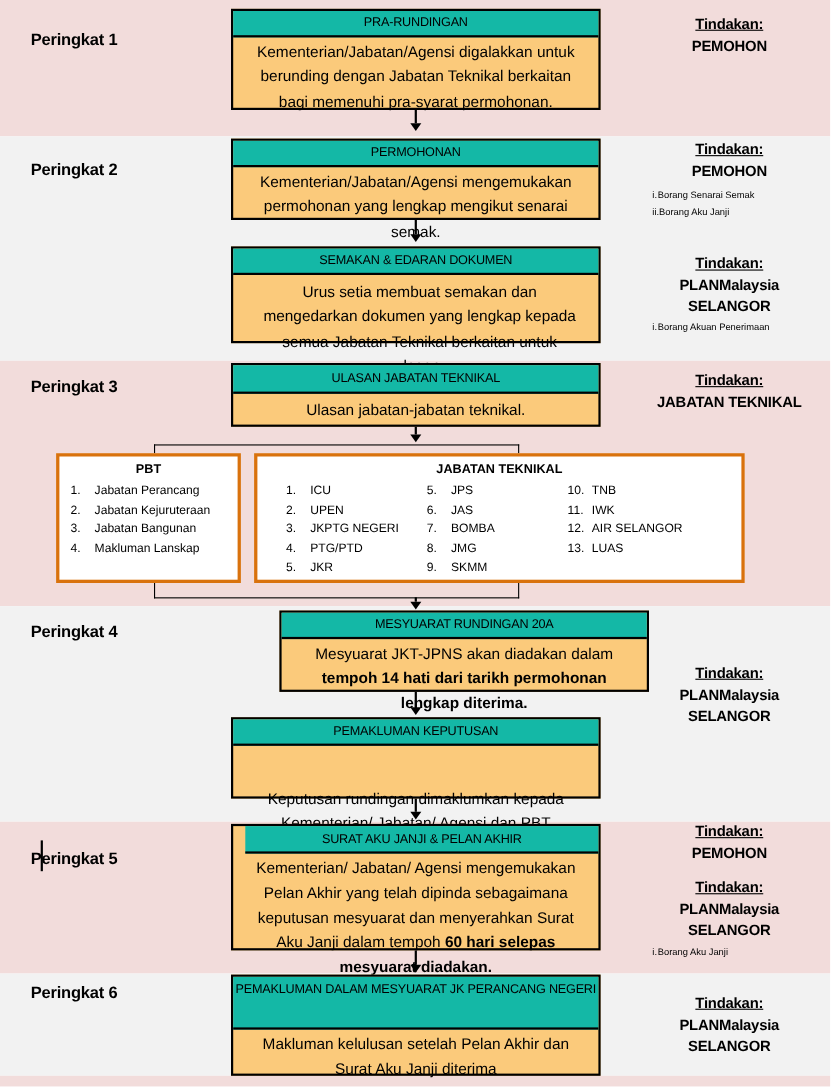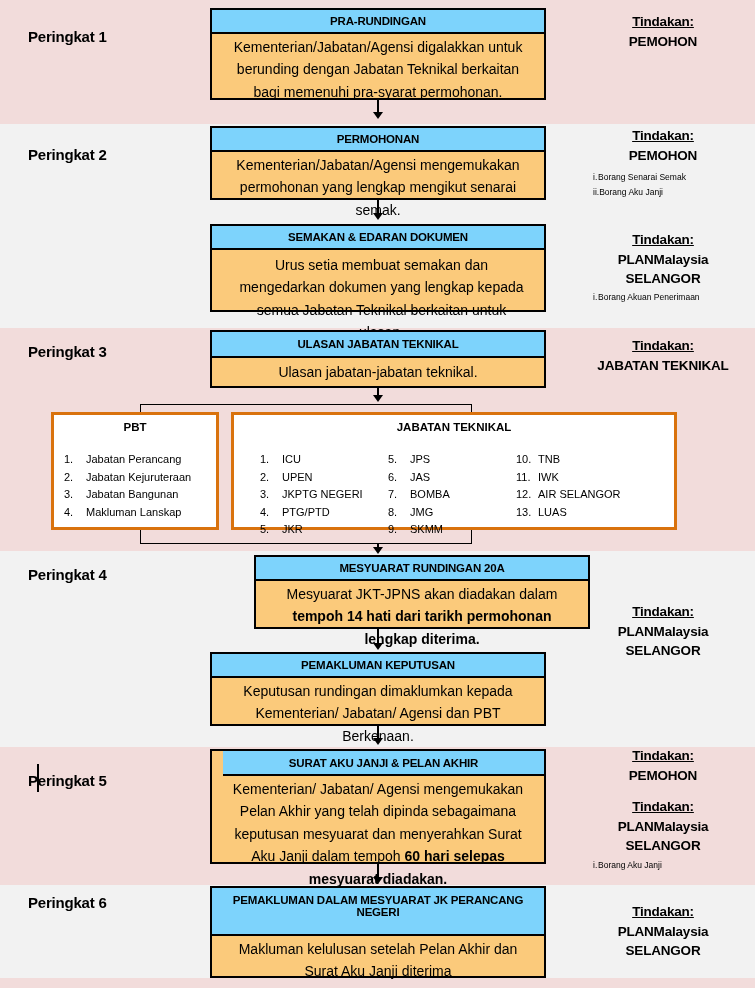--- a/index.html
+++ b/index.html
@@ -7,34 +7,34 @@
   body { font-family:"Liberation Sans", sans-serif; color:#000; }
   #canvas { position:relative; width:755px; height:988px; background:#fff; overflow:hidden; }
 
   .band { position:absolute; left:0; width:755px; }
   .band.pink { background:#F2DCDB; }
   .band.gray { background:#F2F2F2; }
 
   .stage-label { position:absolute; left:28px; font-size:15px; font-weight:bold; letter-spacing:-0.2px; }
 
   .flow-box { position:absolute; left:210px; width:336px; border:2px solid #000; background:#FBCA7B; display:flex; flex-direction:column; }
-  .box-header { background:#7dd3fc; border-bottom:2px solid #000; display:flex; align-items:center; justify-content:center; text-align:center; font-weight:bold; font-size:11.5px; letter-spacing:-0.2px; flex:0 0 auto; }
+  .box-header { background:#14b8a6; border-bottom:2px solid #000; display:flex; align-items:center; justify-content:center; text-align:center; font-weight:normal; font-size:11.5px; letter-spacing:-0.2px; flex:0 0 auto; }
   .box-header.top-align { align-items:flex-start; padding-top:6px; }
   .box-body { flex:1; display:flex; align-items:center; justify-content:center; text-align:center; font-size:14px; line-height:1.6; padding:2px 14px; }
   .box-body.top-align { align-items:flex-start; padding-top:4px;padding-left:21px; }
 
   .arrow { position:absolute; left:372px; width:11px; display:flex; flex-direction:column; align-items:center; }
   .arrow-stem { width:2px; background:#000; }
   .arrow-head { width:0; height:0; border-left:5.5px solid transparent; border-right:5.5px solid transparent; border-top:7px solid #000; }
 
   .bracket-top { position:absolute; left:140px; top:404px; width:332px; height:9px; border-top:1.5px solid #000; border-left:1.5px solid #000; border-right:1.5px solid #000; }
   .bracket-bottom { position:absolute; left:140px; top:530px; width:332px; height:14px; border-bottom:1.5px solid #000; border-left:1.5px solid #000; border-right:1.5px solid #000; }
 
   .list-box { position:absolute; background:#fff; border:3px solid #D9720D; padding-top:6px; }
-  .list-title { text-align:center; font-weight:bold; font-size:11.5px; margin-bottom:18px; }
+  .list-title { text-align:center; font-weight:bold; font-size:11.5px; margin-bottom:5px; }
   .list-item { display:flex; font-size:11px; line-height:17.5px; }
   .num { flex:0 0 22px; }
   .pbt-items { padding-left:10px; }
   .jt-cols { display:flex; padding-left:26px; }
   .jt-col1, .jt-col2 { width:128px; }
 
   .tindakan { position:absolute; left:578px; width:170px; text-align:center; }
   .t-heading { font-size:13.5px; font-weight:bold; text-decoration:underline; line-height:20px; letter-spacing:-0.2px; }
   .t-line { font-size:13.5px; font-weight:bold; line-height:19px; letter-spacing:-0.2px; }
   .t-items { margin-top:5px; text-align:left; }
@@ -201,21 +201,21 @@
     <div class="box-body">
       <span><span>Mesyuarat JKT-JPNS akan diadakan dalam </span><b>tempoh 14 hati dari tarikh permohonan  lengkap diterima.</b></span>
     </div>
   </div>
 
   <div class="arrow" style="top:629px;">
     <div class="arrow-stem" style="height:14px;"></div>
       <div class="arrow-head"></div>
   </div>
 
-  <div class="flow-box" style="top:652px; height:74px;">
+  <div class="flow-box" style="top:652px; height:74px;gap:35px;">
     <div class="box-header" style="height:24px;">PEMAKLUMAN KEPUTUSAN</div>
     <div class="box-body">Keputusan rundingan dimaklumkan kepada Kementerian/ Jabatan/ Agensi dan PBT Berkenaan.</div>
   </div>
 
   <div class="arrow" style="top:726px;">
     <div class="arrow-stem" style="height:12px;"></div>
       <div class="arrow-head"></div>
   </div>
 
   <div class="flow-box" style="top:749px; height:115px;">

